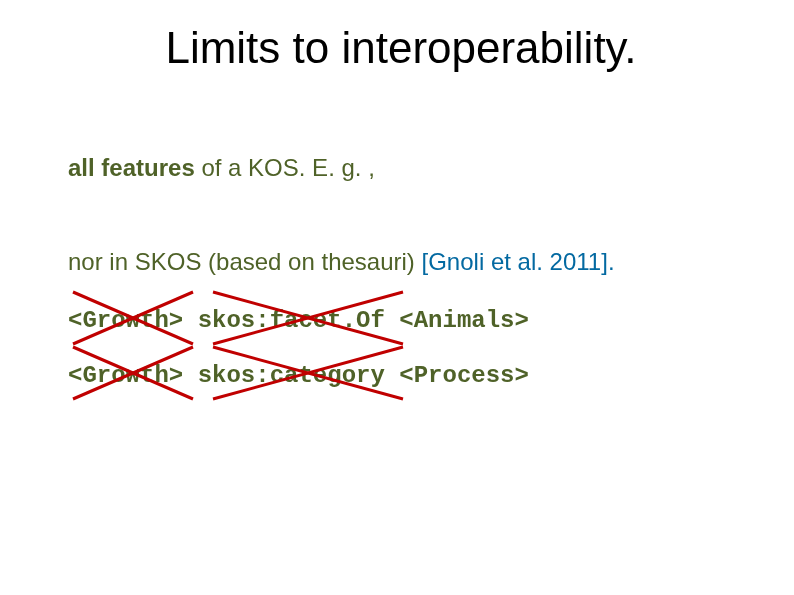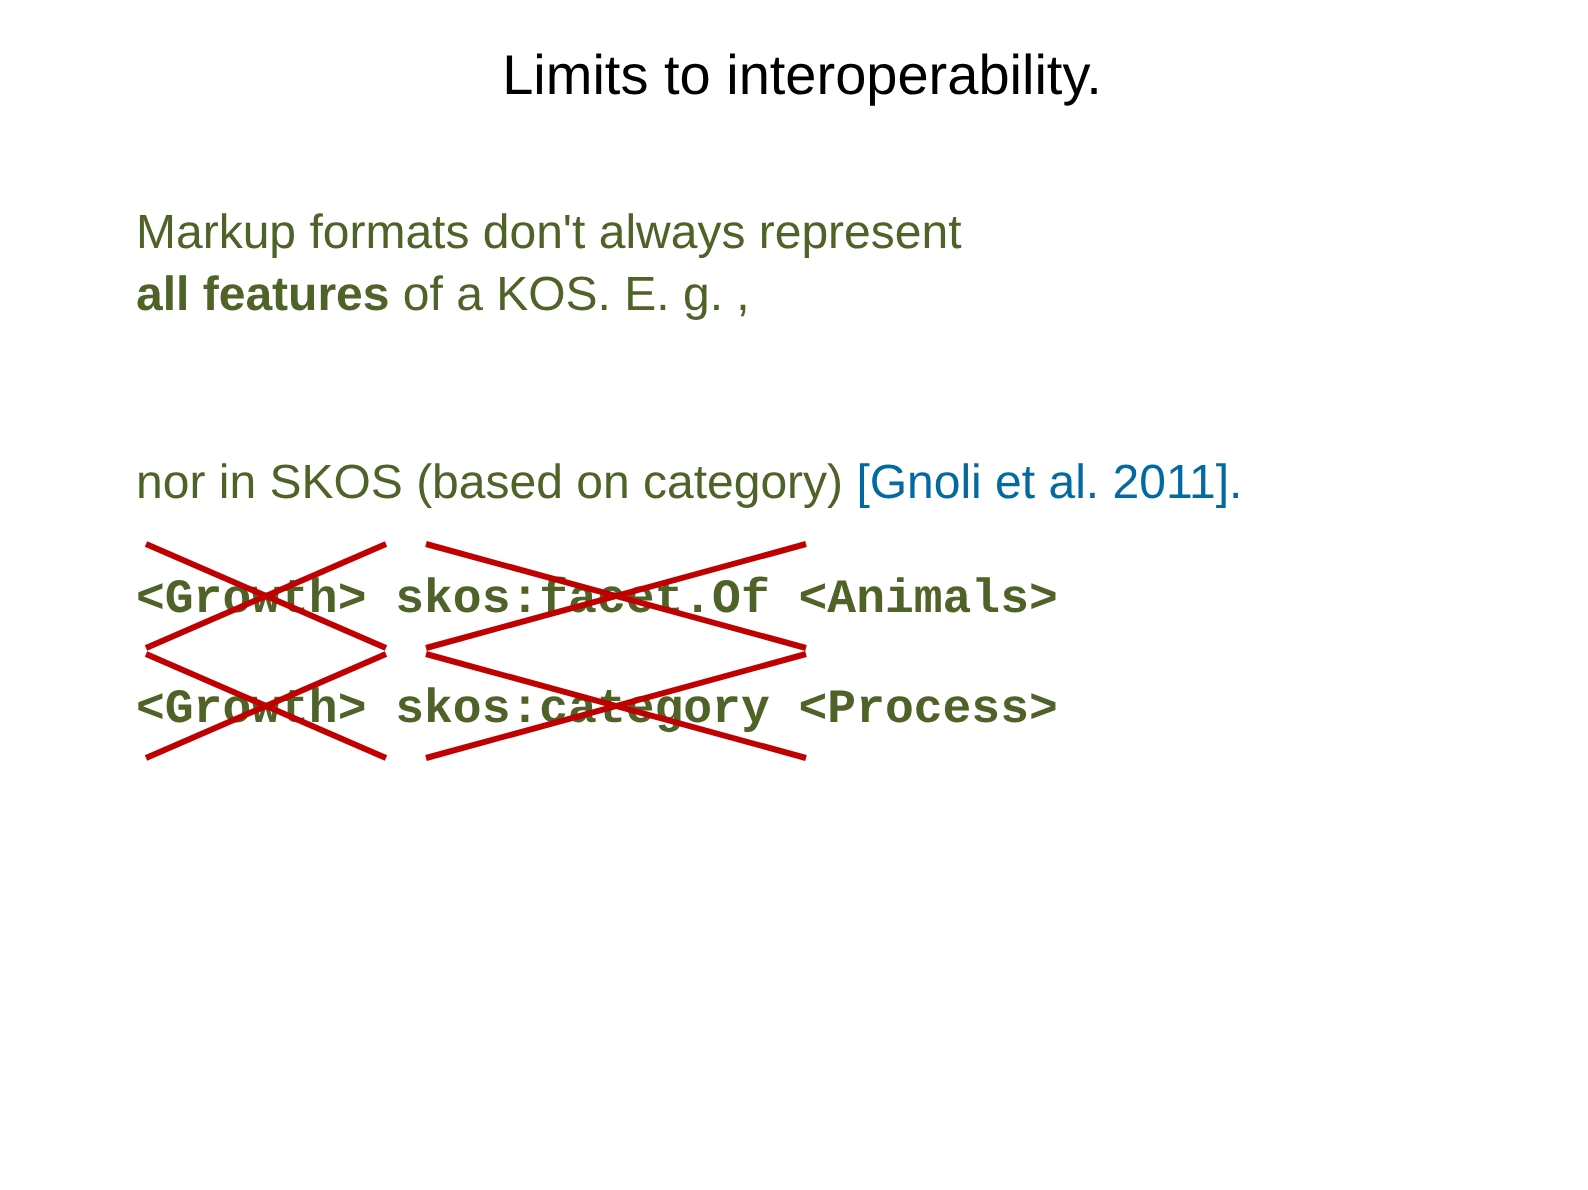--- a/index.html
+++ b/index.html
@@ -12,21 +12,21 @@
     color: #000000;
   }
   .slide {
     position: relative;
     width: 794px;
     height: 595px;
     box-sizing: border-box;
     padding: 18px 60px 0 68px;
   }
   .title {
-    font-size: 28px;
+    font-size: 44px;
     text-align: center;
     line-height: 1.25;
     margin-top: 2px;
     margin-bottom: 46px;
     font-weight: 400;
   }
   .body {
     font-size: 24px;
     line-height: 1.3;
     color: #4f6228;
@@ -55,25 +55,25 @@
 </head>
 <body>
 
 <div class="slide">
 
   <div class="title">
     <span>Limits to interoperability.</span><br>
   </div>
 
   <div class="body">
-    <span>Markup formats don't always represent</span><br>
+    <br>
     <span class="bold">all features</span><span> of a KOS.   E. g. ,</span><br>
     <br>
     <br>
-    <span>nor in SKOS (based on category) </span><span class="cite">[Gnoli et al. 2011]</span><span class="cite">.</span>
+    <span>nor in SKOS (based on thesauri) </span><span class="cite">[Gnoli et al. 2011]</span><span class="cite">.</span>
   </div>
 
   <div class="code">
     <span>&lt;Growth&gt;</span>
     <span>skos:facet.Of</span>
     <span>&lt;Animals&gt;</span>
     <svg class="cross" style="left:0;top:-20px;" width="130" height="62">
       <line x1="5" y1="5" x2="125" y2="57"></line>
         <line x1="5" y1="57" x2="125" y2="5"></line>
     </svg>

